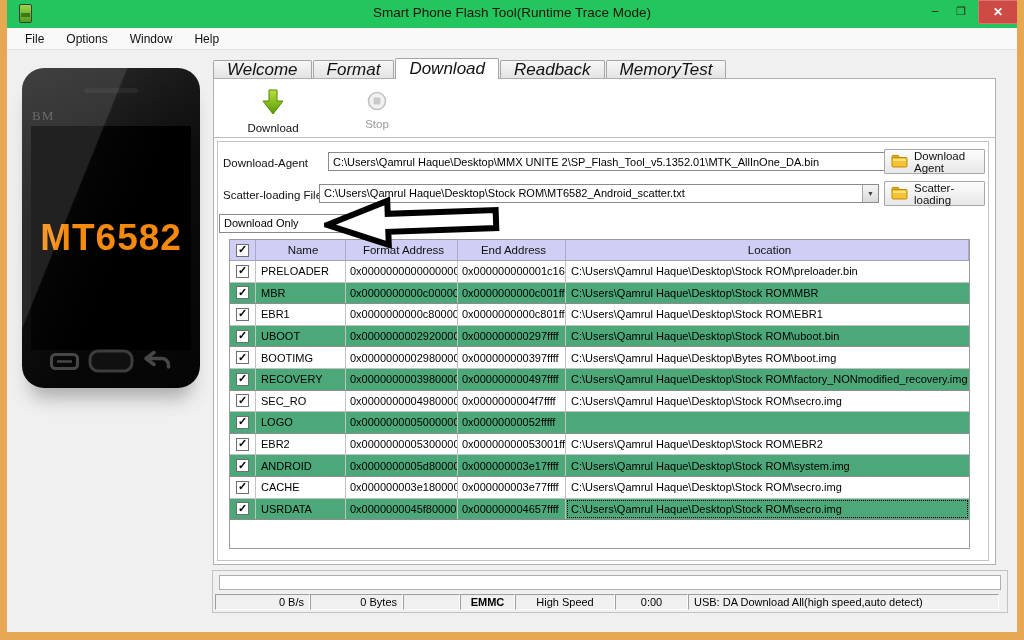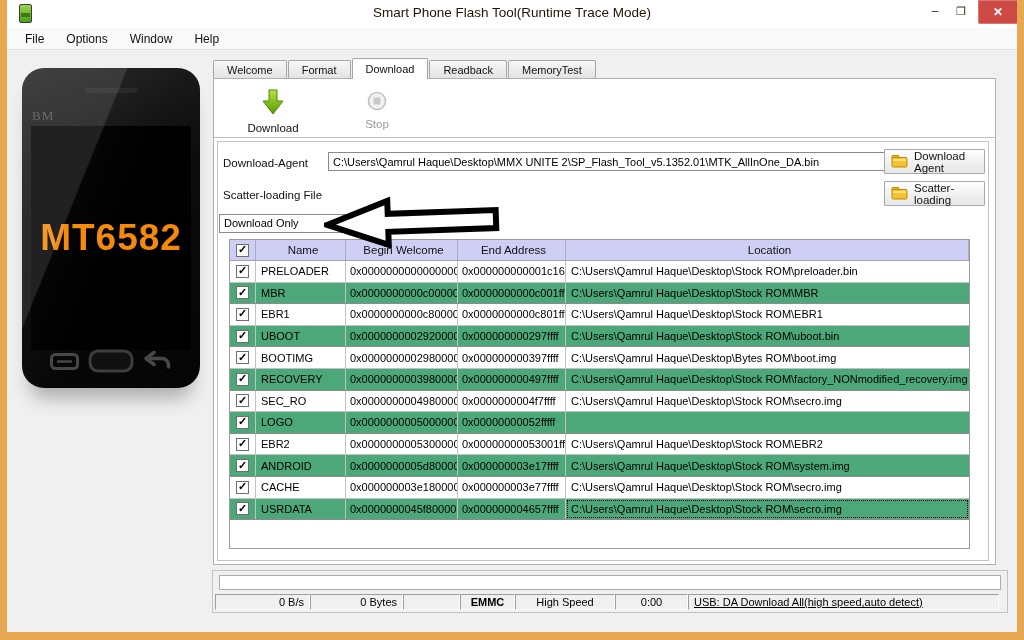--- a/index.html
+++ b/index.html
@@ -1,19 +1,19 @@
 <!DOCTYPE html>
 <html><head>
 <meta charset="utf-8">
 <style>
   html,body{margin:0;padding:0;background:#d8d8d8;font-family:"Liberation Sans",sans-serif;}
   *{box-sizing:border-box;}
   .window{position:relative;width:1024px;height:640px;background:#E7A854;border:solid #E7A854;border-width:0 7px 8px 7px;overflow:hidden;}
   
-  .titlebar{position:absolute;top:0;left:-7px;width:1024px;height:28px;background:#ffffff;display:flex;align-items:center;}
+  .titlebar{position:absolute;top:0;left:-7px;width:1024px;height:28px;background:#22c55e;display:flex;align-items:center;}
   .app-icon{position:absolute;left:19px;top:4px;width:13px;height:19px;background:linear-gradient(#9fd44b,#4f9d1d);border:1px solid #3c3c3c;border-radius:2px;}
   .app-icon:after{content:"";position:absolute;left:1px;right:1px;top:8px;height:4px;background:#3a7a12;}
   .title-text{position:absolute;left:0;right:0;top:5px;text-align:center;font-size:13.5px;color:#201504;}
   .win-controls{position:absolute;right:0;top:0;display:flex;align-items:flex-start;}
   .win-btn{width:26px;height:22px;display:flex;align-items:center;justify-content:center;font-size:12px;color:#3a2a10;cursor:default;}
   .win-btn.maximize{font-size:11px;}
   .win-btn.close{width:40px;height:24px;background:#CE4A44;color:#fff;font-size:12px;font-weight:bold;margin-left:4px;margin-right:6px;border-radius:0 0 2px 2px;box-shadow:inset 0 0 0 1px rgba(255,255,255,0.25);}
   
   .chrome{position:absolute;top:28px;left:-7px;width:1024px;height:604px;background:#f0f0f0;border-left:7px solid #E7A854;border-right:7px solid #E7A854;}
   .menubar{height:22px;background:#f9f9f9;border-bottom:1px solid #e2e2e2;display:flex;align-items:center;padding-left:7px;}
@@ -24,21 +24,21 @@
   .phone{position:absolute;left:15px;top:18px;width:178px;height:320px;border-radius:22px;background:linear-gradient(160deg,#232323 0%,#0c0c0c 40%,#050505 100%);box-shadow:0 18px 18px -8px rgba(90,90,90,0.45);overflow:hidden;}
   .phone .gloss{position:absolute;inset:0;background:linear-gradient(112deg,rgba(255,255,255,0.13) 34%,rgba(255,255,255,0.02) 34.6%,transparent 55%);pointer-events:none;}
   .phone .speaker{position:absolute;top:20px;left:50%;transform:translateX(-50%);width:54px;height:5px;border-radius:3px;background:#262626;}
   .phone .brand{position:absolute;top:40px;left:10px;font-family:"Liberation Serif",serif;font-size:13px;letter-spacing:1px;color:#565656;}
   .phone .screen{position:absolute;left:9px;right:9px;top:58px;height:224px;background:#000;display:flex;align-items:center;justify-content:center;}
   .phone .chipset{font-size:37px;font-weight:bold;letter-spacing:1px;color:#F5890B;}
   .phone .navrow{position:absolute;left:0;right:0;bottom:12px;height:26px;display:flex;align-items:center;justify-content:space-between;padding:0 28px;}
   
   .main{position:relative;flex:1;background:#f0f0f0;}
   .tabs{position:absolute;top:8px;left:1px;height:20px;display:flex;align-items:flex-end;z-index:3;}
-  .tab{height:18px;padding:0 13px;display:flex;align-items:center;font-size:11px;color:#111;background:linear-gradient(#f7f7f7,#e3e3e3);border:1px solid #a5a5a5;border-bottom:none;border-radius:2px 2px 0 0;margin-right:1px;}
+  .tab{height:18px;padding:0 13px;display:flex;align-items:center;font-size:17px;color:#111;background:linear-gradient(#f7f7f7,#e3e3e3);border:1px solid #a5a5a5;border-bottom:none;border-radius:2px 2px 0 0;margin-right:1px;font-style:italic;}
   .tab.active{height:21px;background:#fff;margin-bottom:-1px;z-index:4;}
   .tab-page{position:absolute;top:28px;left:1px;width:783px;height:487px;background:#fff;border:1px solid #b0b0b0;}
   .toolbar{position:absolute;top:0;left:0;right:0;height:59px;border-bottom:1px solid #bdbdbd;background:#fff;}
   .tool{position:absolute;display:flex;flex-direction:column;align-items:center;width:86px;}
   .tool-download{left:16px;top:10px;}
   .tool-stop{left:120px;top:12px;}
   .tool-label{font-size:11.5px;color:#111;margin-top:3px;}
   .tool-stop .tool-label{color:#9a9a9a;}
   .groupbox{position:absolute;left:3px;top:62px;width:772px;height:420px;border:1px solid #c3c3c3;}
   .field-label{position:absolute;font-size:11.5px;color:#111;}
@@ -74,21 +74,21 @@
   .bottom-group{position:absolute;left:0;top:520px;width:796px;height:43px;border:1px solid #c3c3c3;background:#f0f0f0;}
   .progress{position:absolute;left:6px;top:4px;right:6px;height:15px;background:#fff;border:1px solid #aeaeae;}
   .statusrow{position:absolute;left:2px;top:23px;right:8px;height:16px;display:flex;}
   .scell{height:16px;border:1px solid;border-color:#9e9e9e #fdfdfd #fdfdfd #9e9e9e;font-size:11px;display:flex;align-items:center;padding:0 5px;color:#000;}
   .s1{width:95px;justify-content:flex-end;}
   .s2{width:93px;justify-content:flex-end;}
   .s3{width:57px;}
   .s4{width:55px;justify-content:center;font-weight:bold;}
   .s5{width:100px;justify-content:center;}
   .s6{width:73px;justify-content:center;}
-  .s7{flex:1;justify-content:flex-start;text-decoration:underline;}
+  .s7{flex:1;justify-content:flex-start;}
 </style>
 </head>
 <body>
 
 <div class="window">
 
   <div class="titlebar">
     <div class="app-icon"></div>
     <div class="title-text">Smart Phone Flash Tool(Runtime Trace Mode)</div>
     <div class="win-controls">
@@ -185,20 +185,24 @@
               <svg width="17" height="14" viewBox="0 0 17 14">
                   <rect x="1" y="1.5" width="7" height="4" rx="1" fill="#f2b512" stroke="#bd8d07" stroke-width="1"></rect>
                   <rect x="1" y="3.5" width="15" height="9.5" rx="1" fill="#f7c231" stroke="#bd8d07" stroke-width="1"></rect>
                   <rect x="2" y="5" width="13" height="2" fill="#fde286"></rect>
                 </svg>
             </span>
             <span>Download Agent</span>
           </div>
 
           <div class="field-label lbl-scatter">Scatter-loading File</div>
+          <div class="combo combo-scatter">
+            <span class="txt">C:\Users\Qamrul Haque\Desktop\Stock ROM\MT6582_Android_scatter.txt</span>
+            <span class="arrow-btn">▼</span>
+          </div>
           <div class="side-btn btn-scatter">
             <span>
               <svg width="17" height="14" viewBox="0 0 17 14">
                   <rect x="1" y="1.5" width="7" height="4" rx="1" fill="#f2b512" stroke="#bd8d07" stroke-width="1"></rect>
                   <rect x="1" y="3.5" width="15" height="9.5" rx="1" fill="#f7c231" stroke="#bd8d07" stroke-width="1"></rect>
                   <rect x="2" y="5" width="13" height="2" fill="#fde286"></rect>
                 </svg>
             </span>
             <span>Scatter-loading</span>
           </div>
@@ -215,21 +219,21 @@
           </div>
 
           <div class="ptable">
             <div class="thead">
               <div class="td c-check">
                 <span class="cb">
                     <span class="tick">✓</span>
                   </span>
               </div>
               <div class="td c-name">Name</div>
-              <div class="td c-begin">Begin Welcome</div>
+              <div class="td c-begin">Format Address</div>
               <div class="td c-end">End Address</div>
               <div class="td c-loc" style="justify-content:center;">Location</div>
             </div>
             <div>
                 <div class="trow">
                   <div class="td c-check">
                     <span class="cb">
                       <span class="tick">✓</span>
                     </span>
                   </div>

